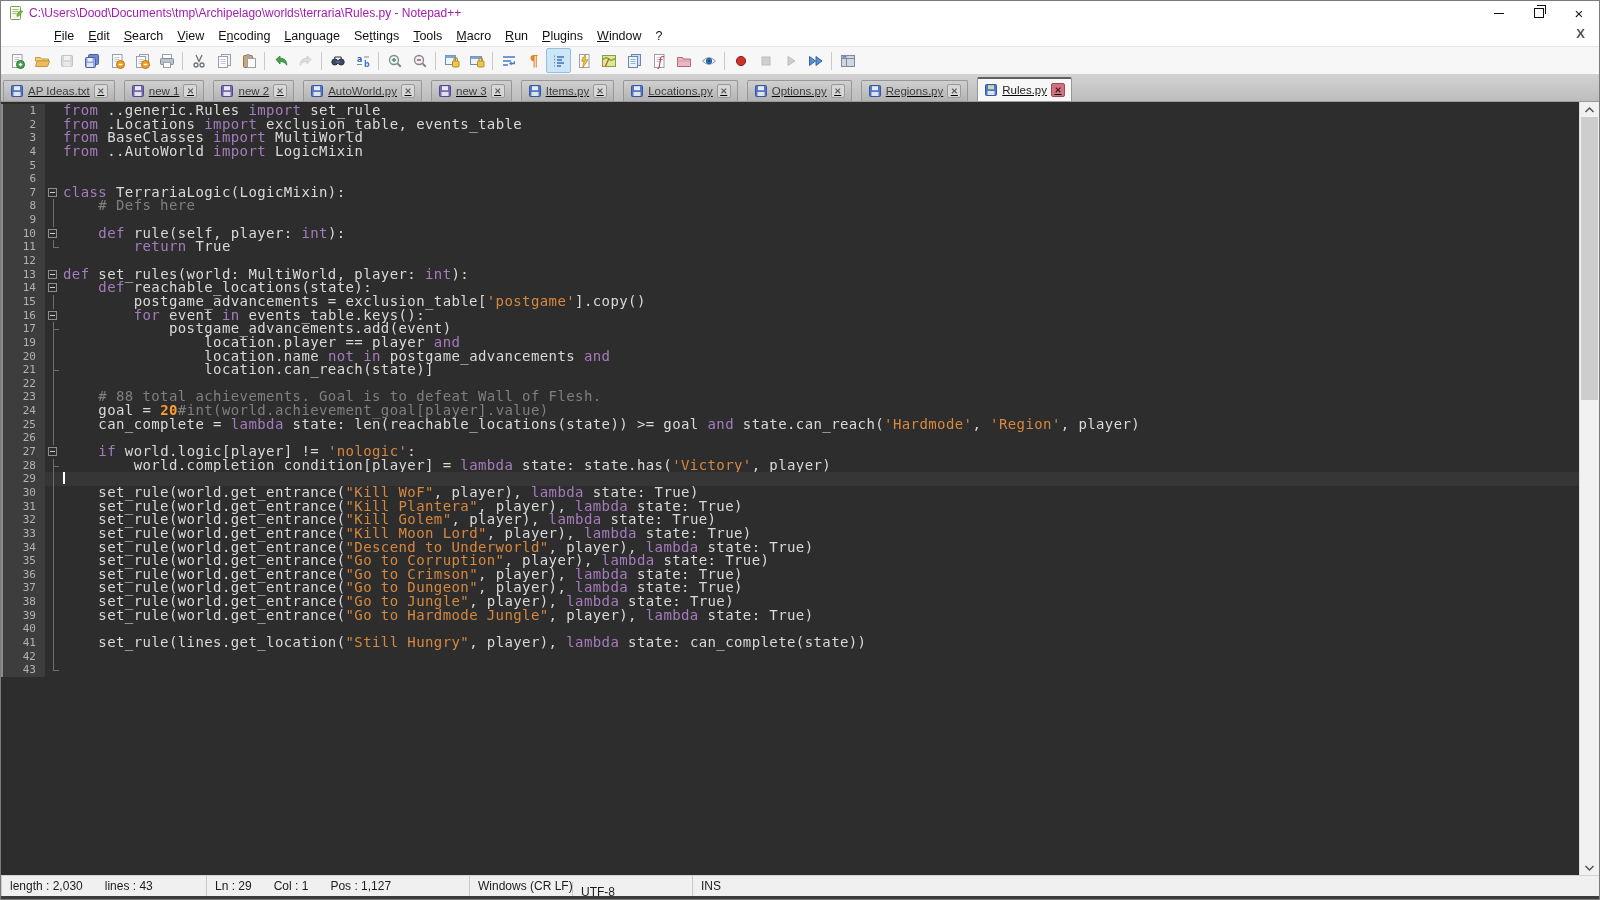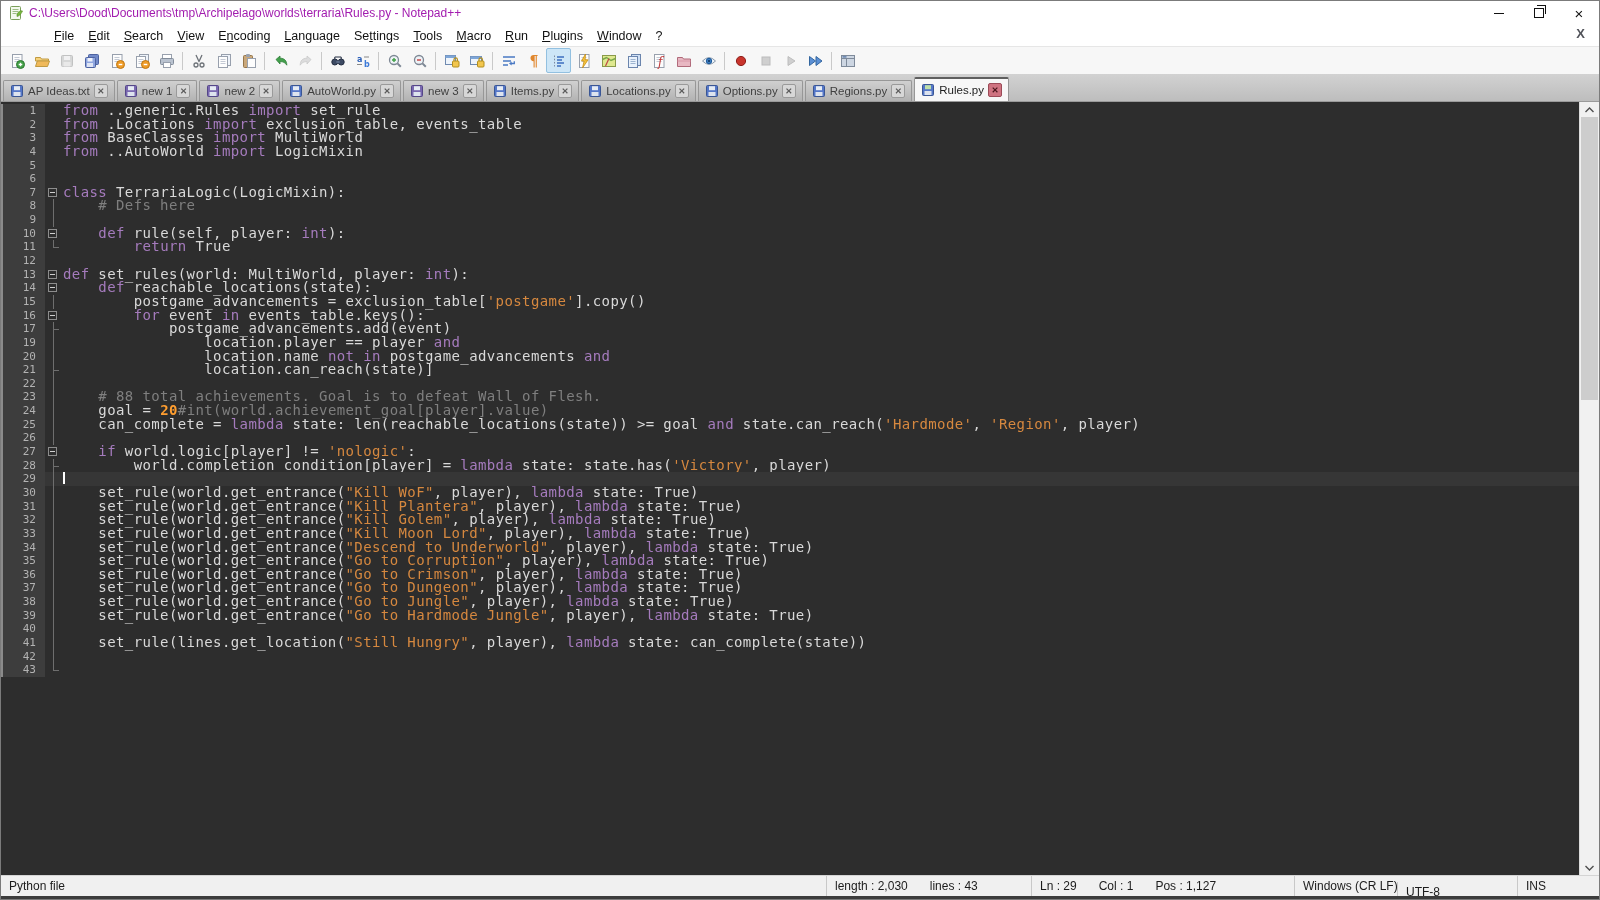--- a/index.html
+++ b/index.html
@@ -21,21 +21,21 @@
   .menu-item u{text-decoration:underline;}
   .menu-doc-close{position:absolute;right:10px;top:1px;font-size:13px;font-weight:bold;color:#51535a;padding:0 4px;}
   
   .toolbar{height:27px;background:#f7f7f7;display:flex;align-items:center;padding-left:3px;border-top:1px solid #e6e6e6;flex:0 0 auto;}
   .tb-btn{width:23px;height:23px;display:flex;align-items:center;justify-content:center;border:1px solid transparent;border-radius:2px;}
   .tb-btn svg{width:16px;height:16px;}
   .tb-btn.disabled{opacity:.45;filter:grayscale(.9);}
   .tb-btn.active{background:#cde6f7;border-color:#92c0e0;}
   .tb-sep{width:1px;height:18px;background:#c9c9c9;margin:0 3px;flex:0 0 auto;}
   
-  .tabbar{height:25px;background:linear-gradient(#d2d2d2,#bdbdbd);display:flex;align-items:flex-end;padding:2px 0 0 2px;gap:2px;flex:0 0 auto;}
+  .tabbar{height:25px;background:linear-gradient(#d2d2d2,#bdbdbd);display:flex;align-items:flex-end;padding:2px 0 0 2px;gap:9px;flex:0 0 auto;text-decoration:underline;}
   .tab{height:20px;display:flex;align-items:center;gap:4px;padding:0 6px;font-size:11.5px;color:#3f3f3f;
        background:linear-gradient(#d0d0d0,#b2b2b2);border:1px solid #979797;border-bottom:none;border-radius:2px 2px 0 0;white-space:nowrap;}
   .tab.active{background:#f7f7f7;color:#1d1d1d;height:22px;border-top:2px solid #5f5f5f;}
   .tab svg{width:14px;height:14px;}
   .tab-close{width:12px;height:12px;display:flex;align-items:center;justify-content:center;
              font-size:8.5px;font-weight:bold;color:#5a5a5a;background:#d7d7d7;border:1px solid #9a9a9a;border-radius:2px;}
   .tab.active .tab-close{background:#cf7381;border-color:#9c4b58;color:#47141b;}
   
   .editor{flex:1 1 auto;position:relative;background:var(--editor-bg);overflow:hidden;border-top:1px solid #9a9a9a;}
   .lines{position:absolute;left:0;top:2px;right:19px;}
@@ -652,21 +652,20 @@
       <div class="vs-thumb"></div>
       <div class="vs-arrow down">
         <svg viewBox="0 0 9 6">
             <path d="M0.5 1L4.5 5L8.5 1" fill="none" stroke="#4e4e4e" stroke-width="1.4"></path>
           </svg>
       </div>
     </div>
   </div>
 
   <div class="statusbar">
-    <div class="sb-sec first">Python file</div>
     <div class="sb-sec" style="width:205px;">
       <span>length : 2,030</span>
         <span class="sb-gap"></span>
       <span>lines : 43</span>
     </div>
     <div class="sb-sec" style="width:263px;">
       <span>Ln : 29</span>
         <span class="sb-gap"></span>
       <span>Col : 1</span>
         <span class="sb-gap"></span>

